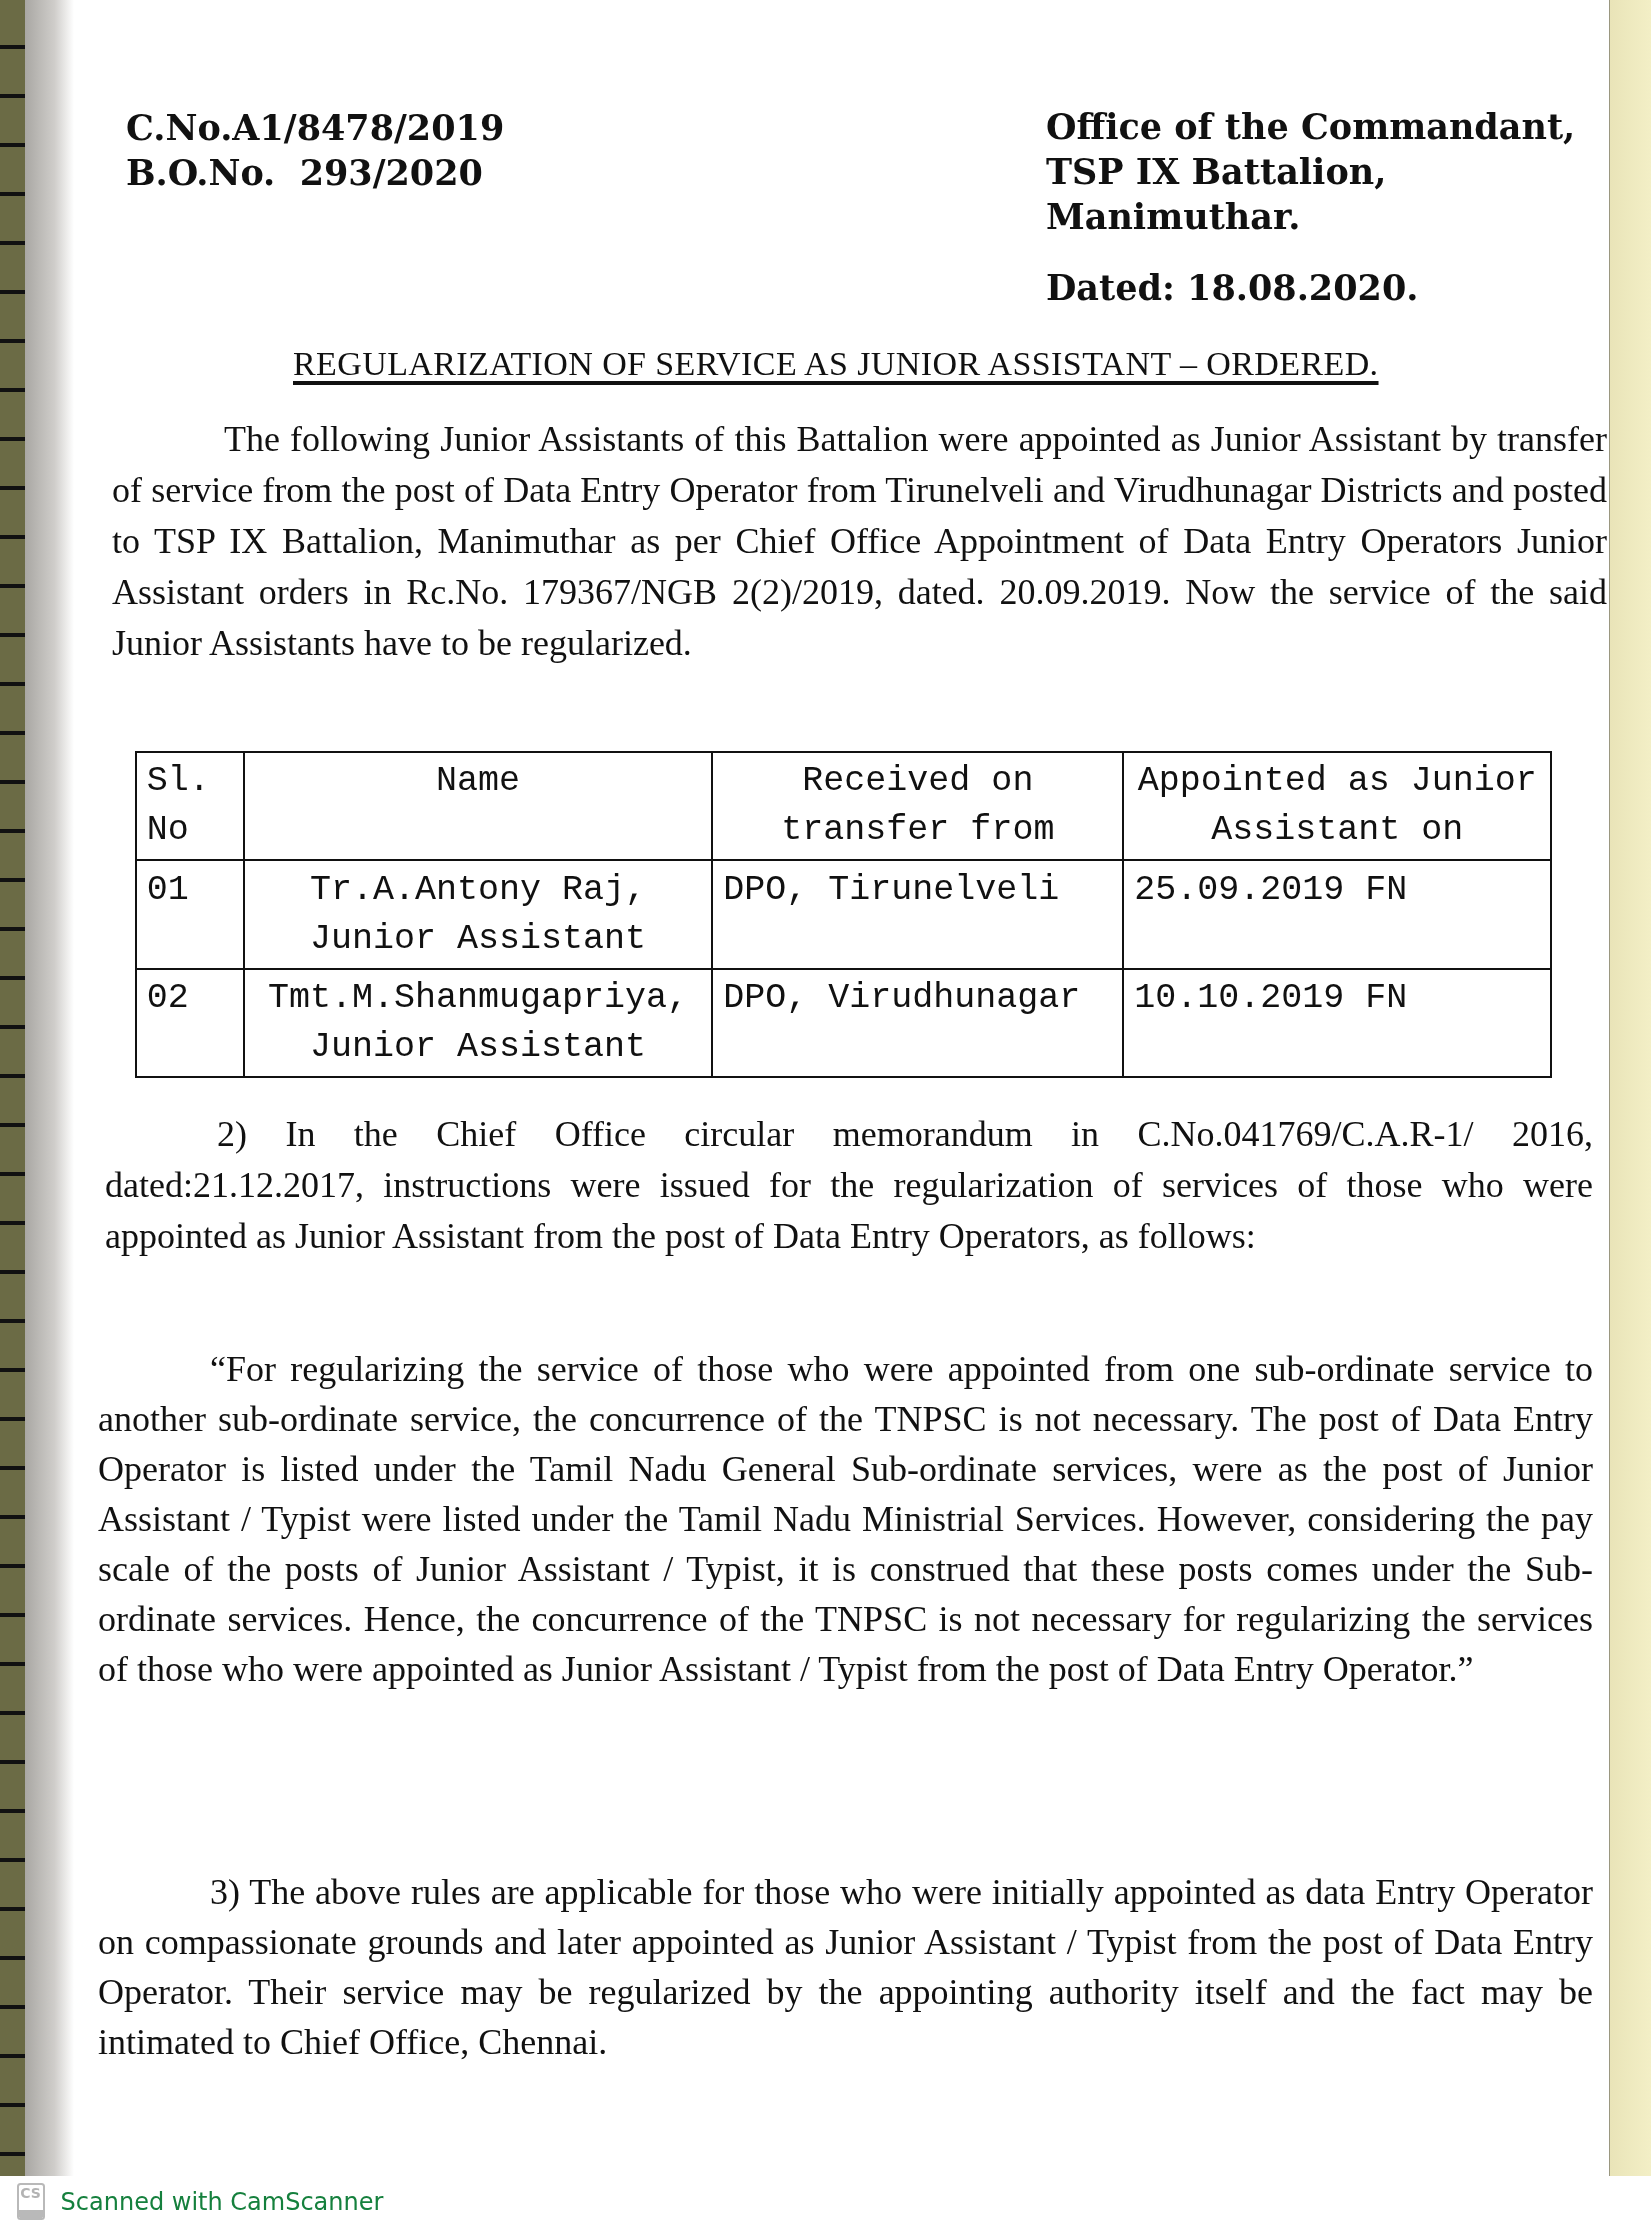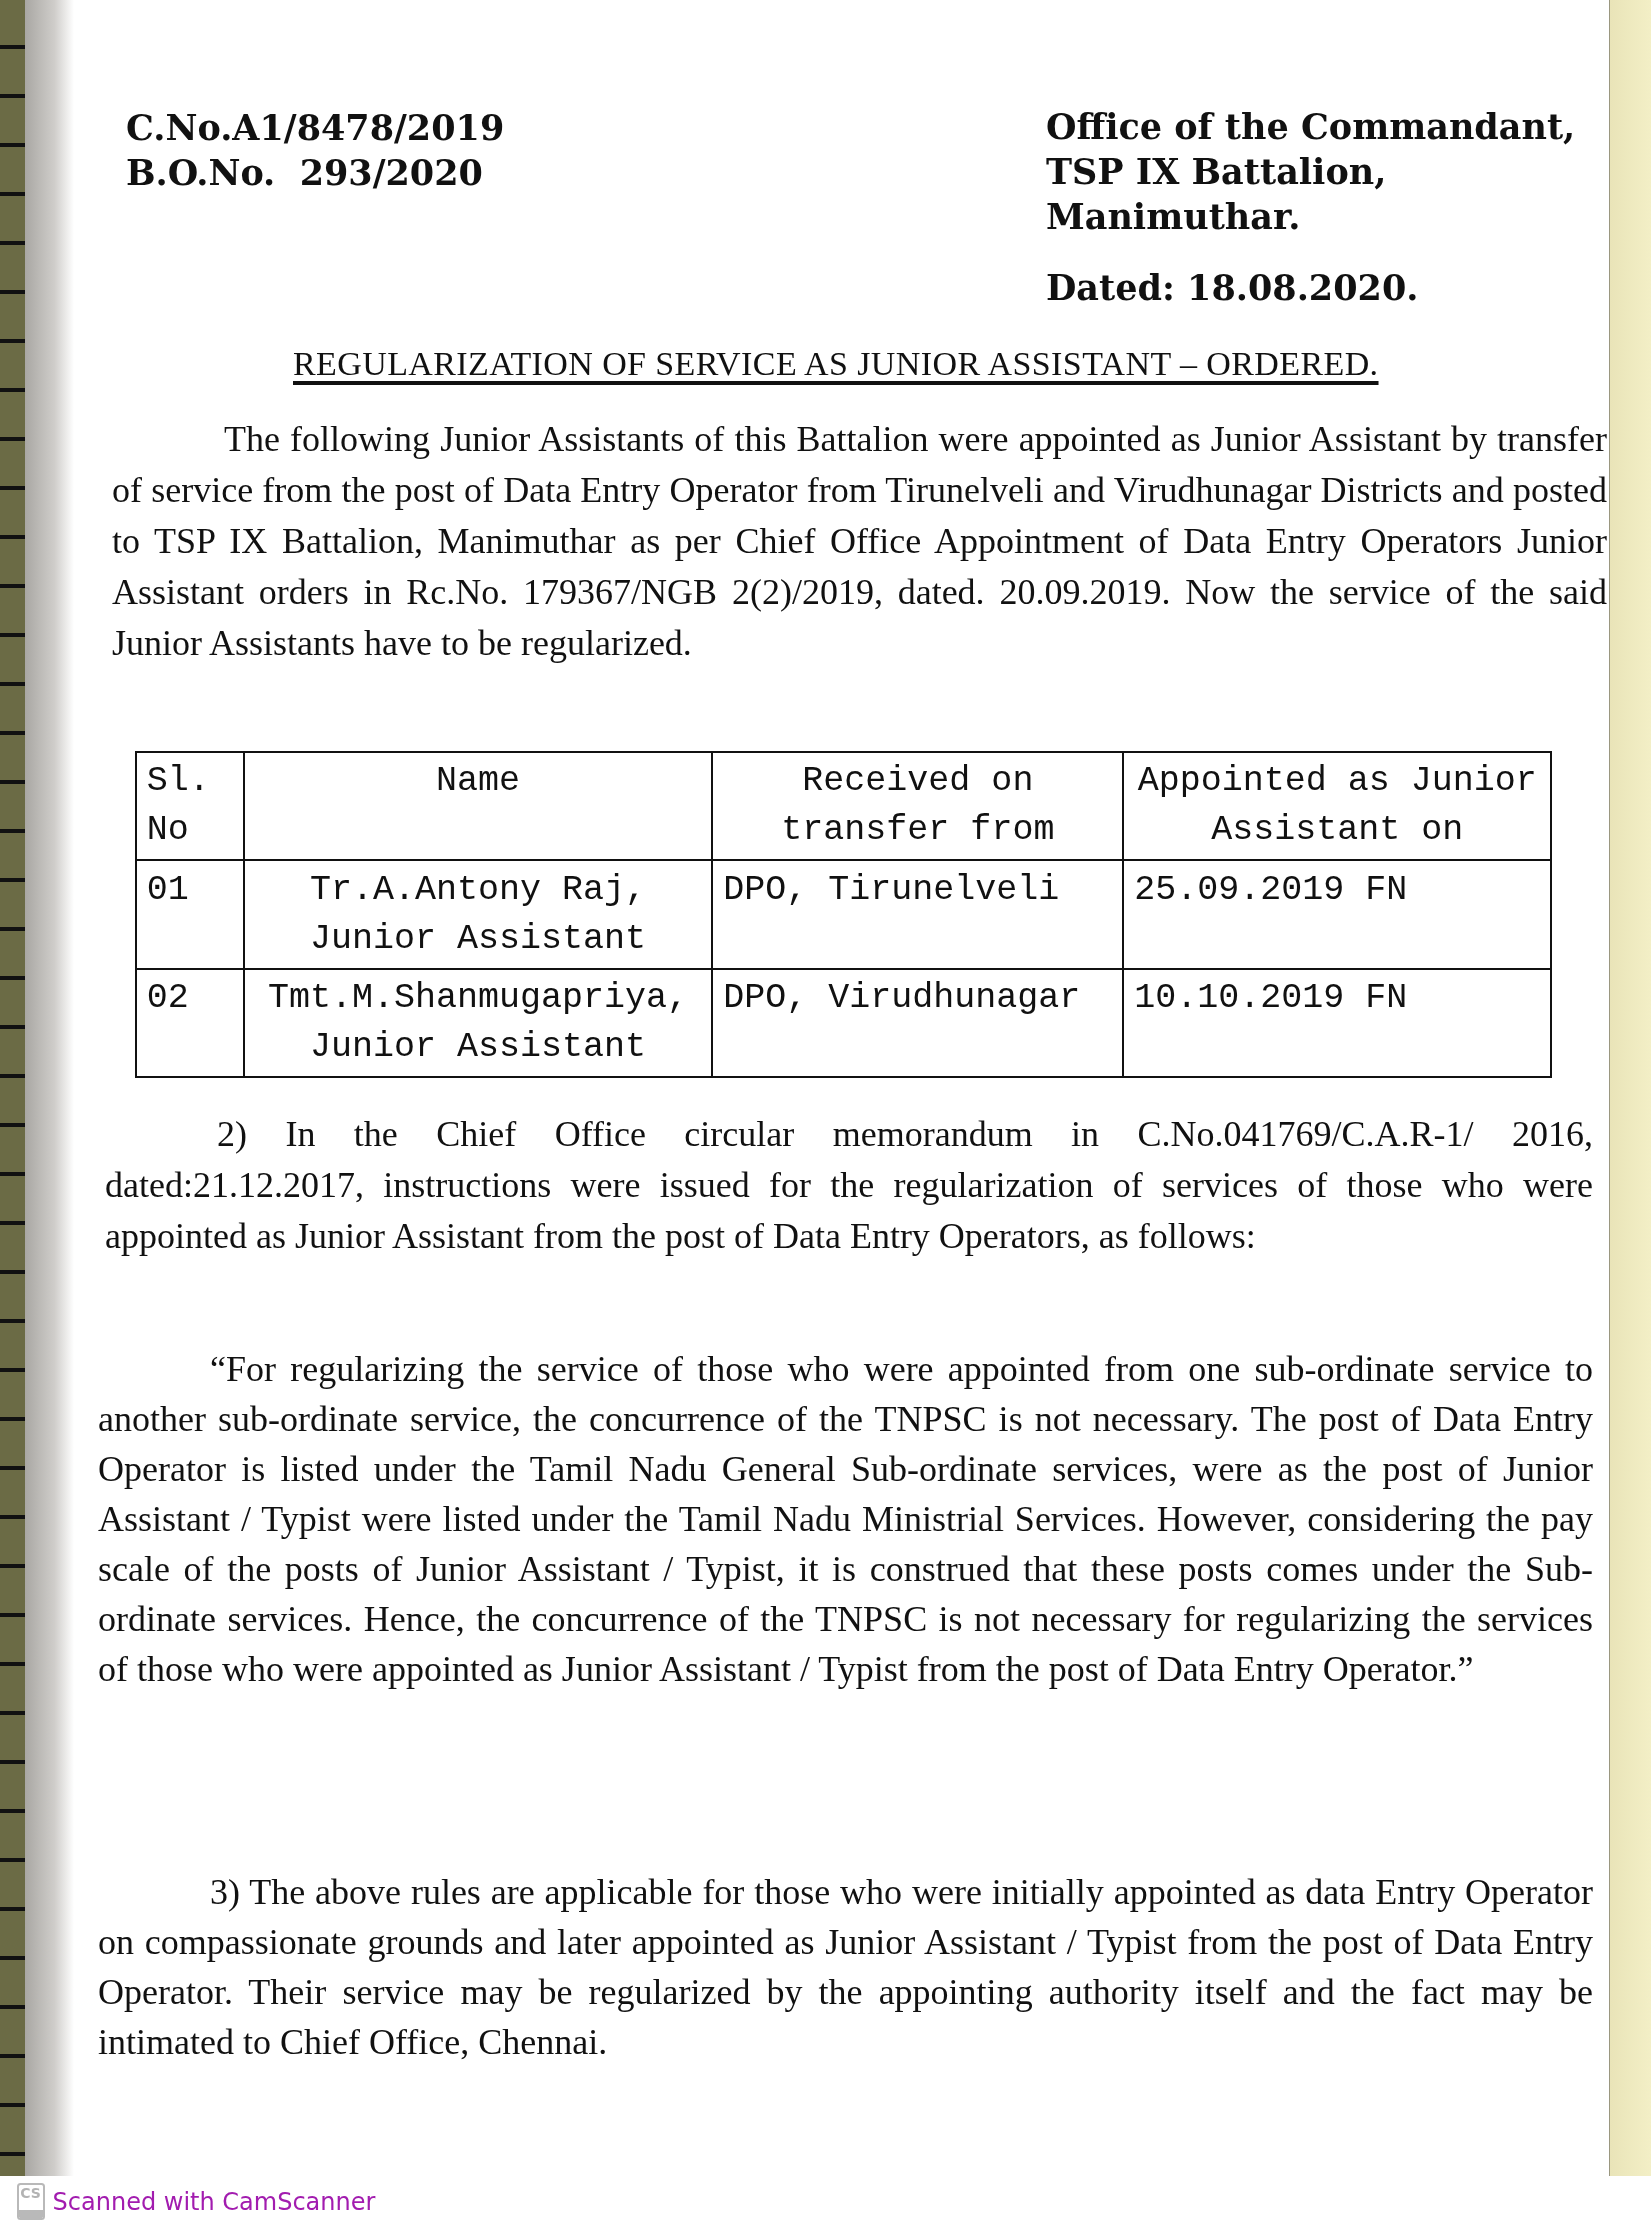--- a/index.html
+++ b/index.html
@@ -52,28 +52,28 @@
   }
   .regtable td, .regtable th { border: 2.8px solid #111; vertical-align: top; padding: 4.2px 9.8px; font-weight: normal; }
   .regtable th { text-align: center; }
   .regtable th.sl { text-align: left; }
   .regtable .c1 { width: 88px; }
   .regtable .c2 { width: 449px; }
   .regtable .c3 { width: 400px; }
   .regtable .c4 { width: 421px; }
   .regtable td .line { display: block; text-align: center; }
 
-  .footer { position: absolute; left: 5.6px; top: 2176px; height: 51px; display: flex; align-items: center; gap: 8px; padding-left: 11px; }
+  .footer { position: absolute; left: 5.6px; top: 2176px; height: 51px; display: flex; align-items: center; gap: 16px; padding-left: 11px; }
   .cs-logo {
     width: 28px; height: 37px; border: 2.1px solid #b9b9b9; border-radius: 3.5px; box-sizing: border-box;
     display: flex; flex-direction: column; align-items: center; justify-content: flex-start;
     font-family: "DejaVu Sans", sans-serif; font-weight: bold; font-size: 14px; color: #b3b3b3; overflow: hidden;
   }
   .cs-logo .cs-bar { width: 100%; height: 8.4px; background: #b9b9b9; margin-top: auto; }
-  .footer-text { font-family: "DejaVu Sans", sans-serif; font-size: 24px; color: #a21caf; }
+  .footer-text { font-family: "DejaVu Sans", sans-serif; font-size: 24px; color: #15803d; }
 </style>
 </head>
 <body>
 
 <div class="ruler"></div>
 <div class="ruler-shadow"></div>
 <div class="right-edge"></div>
 
 <div class="page">
 

